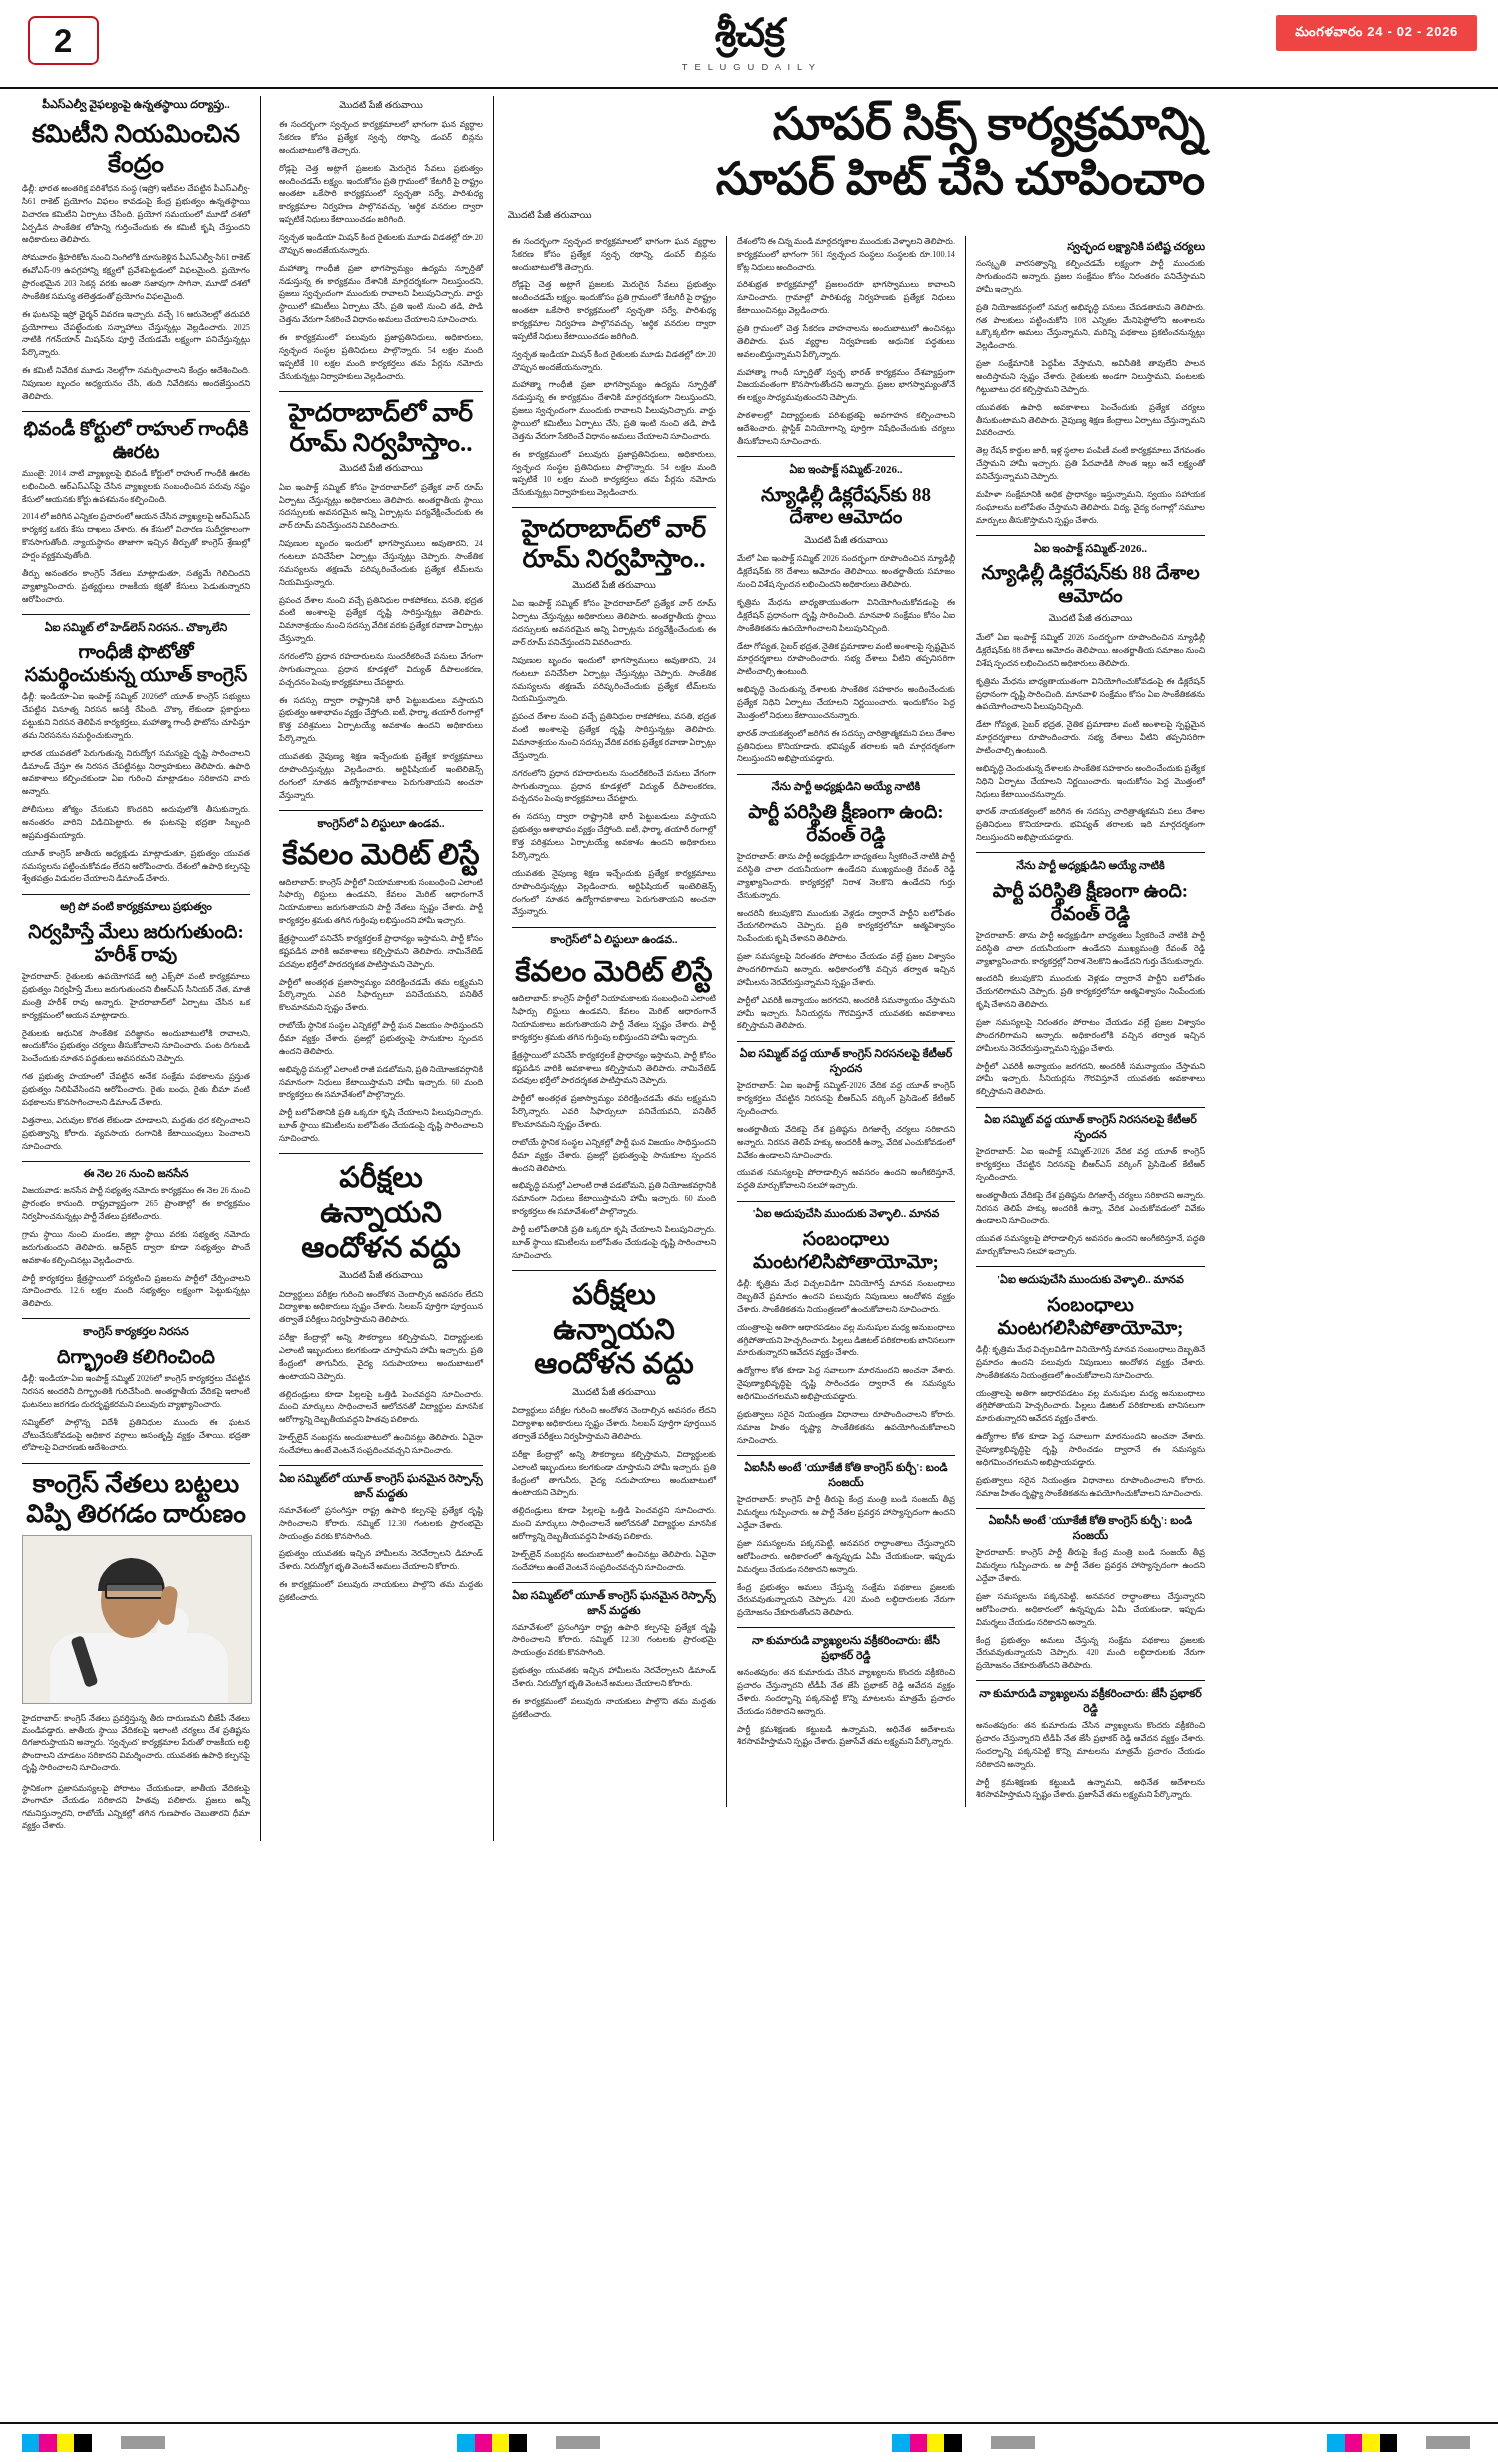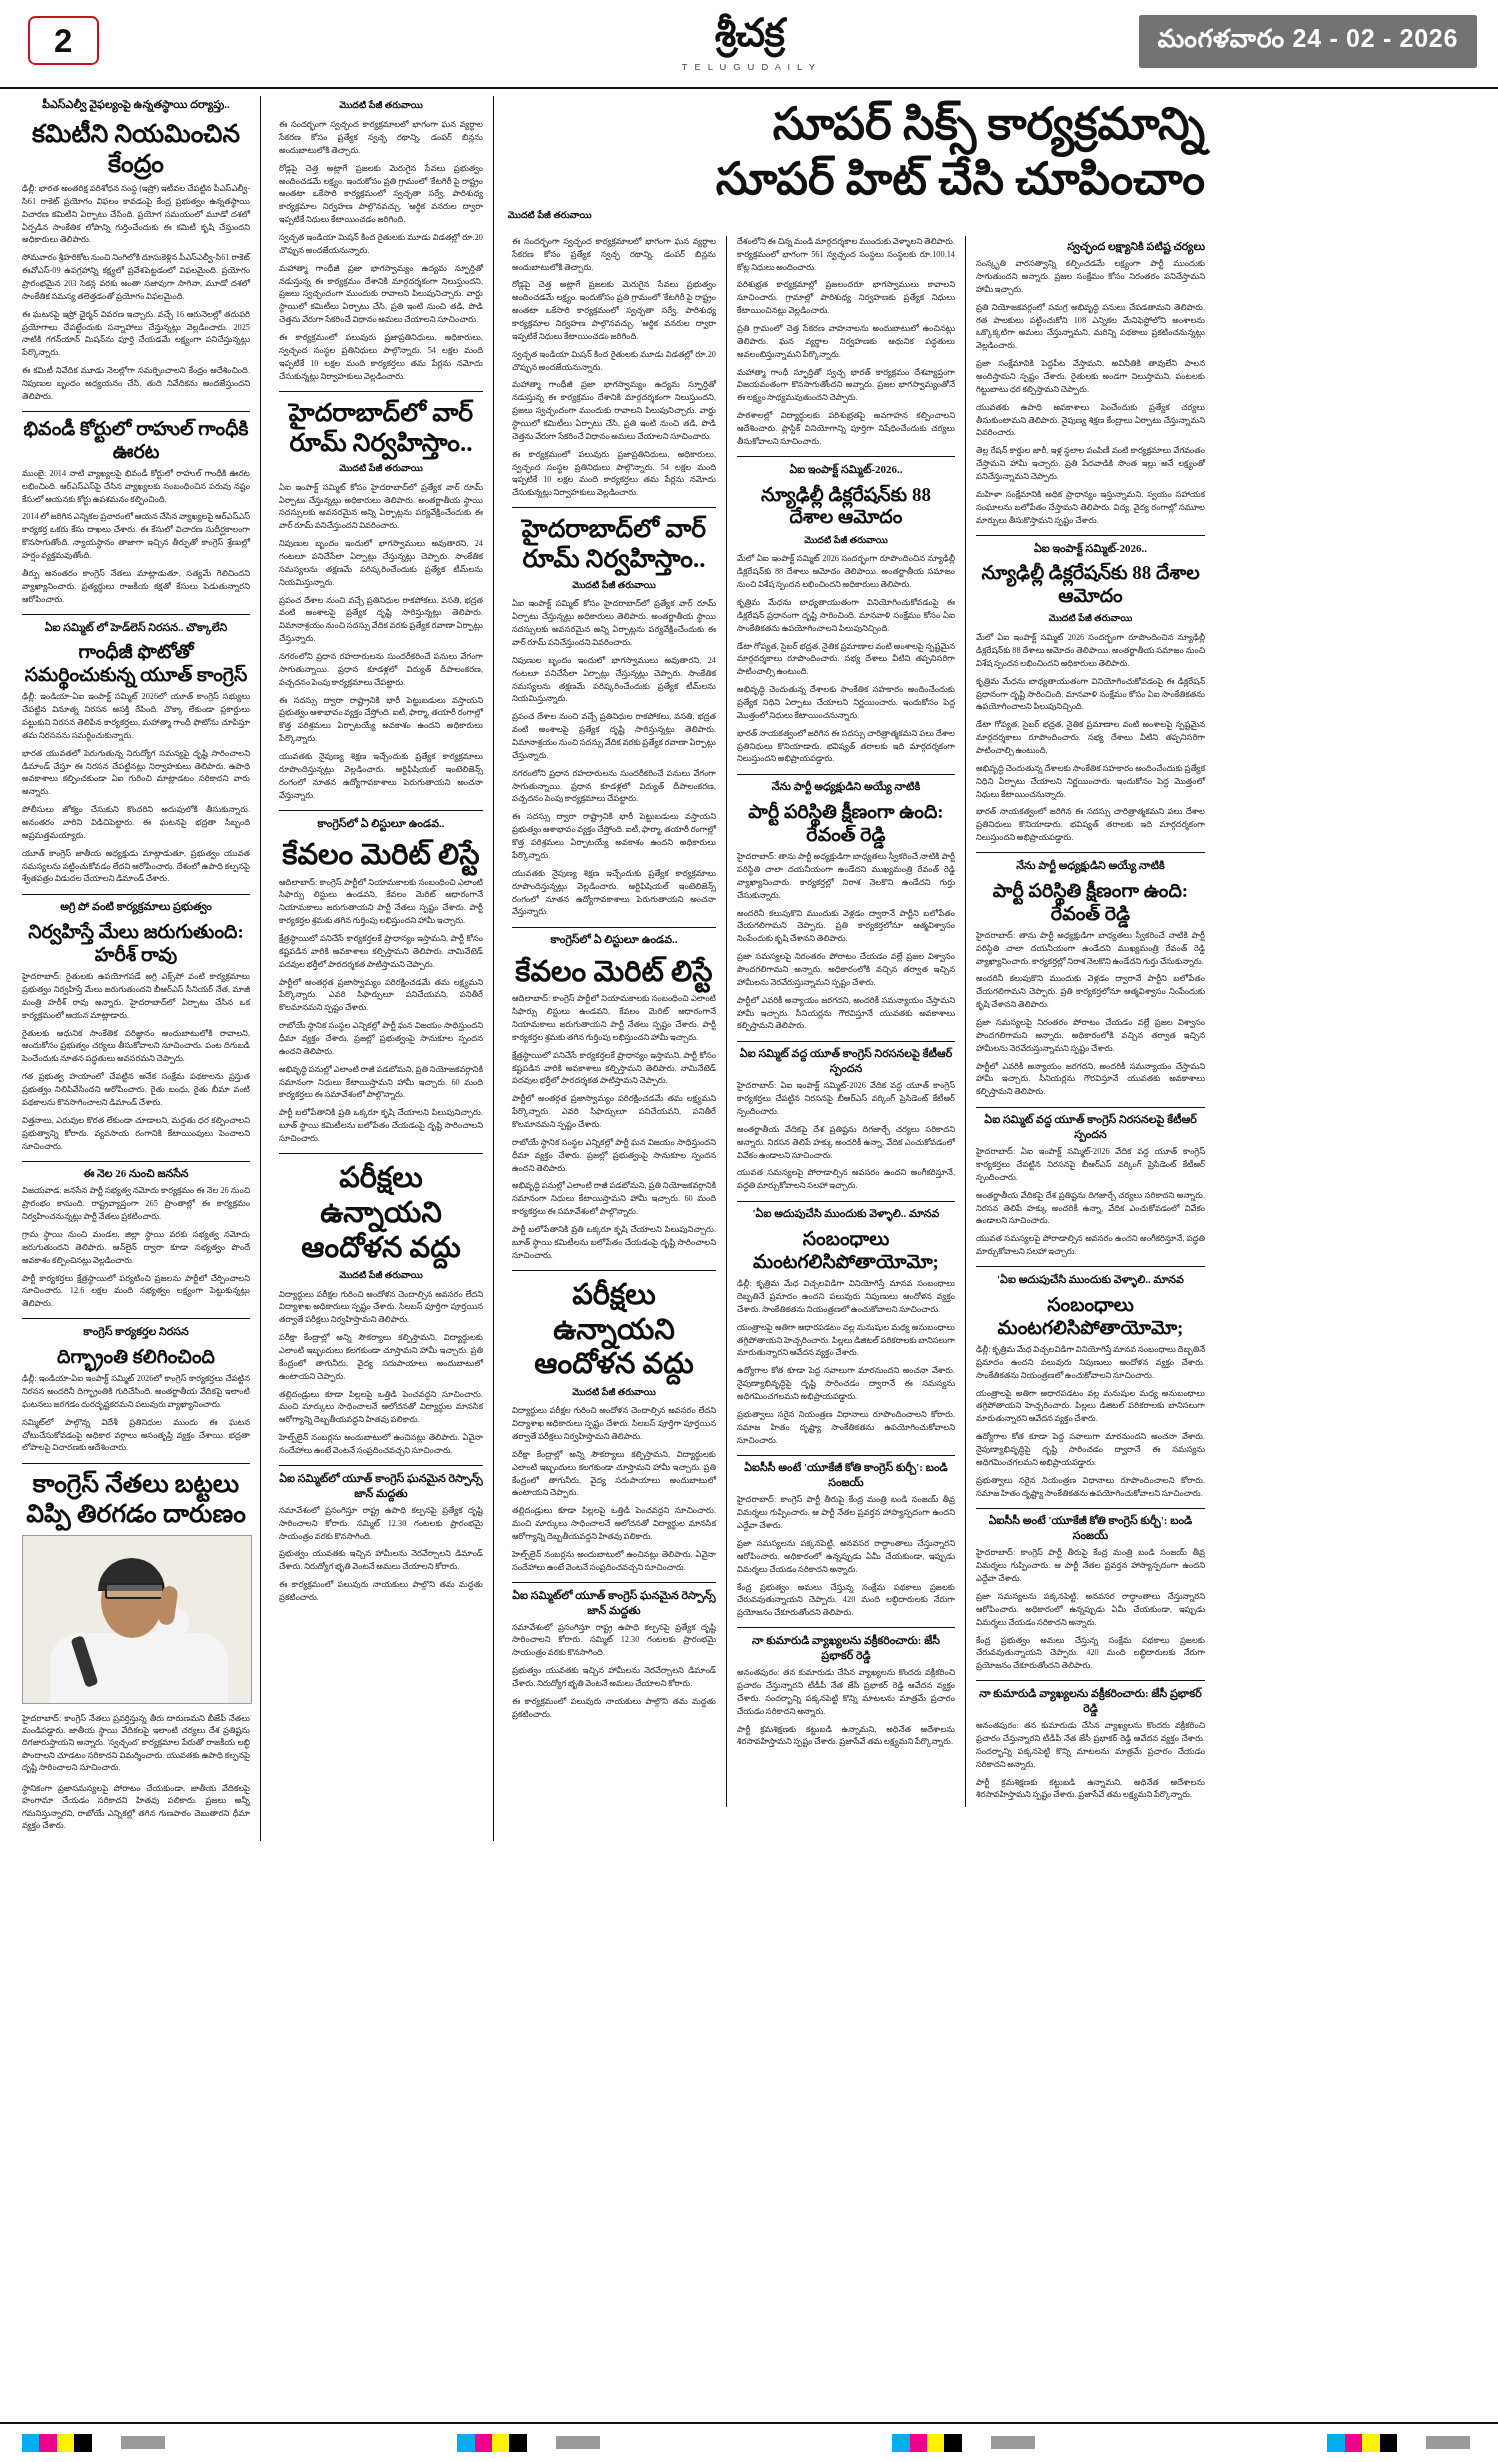--- a/index.html
+++ b/index.html
@@ -22,22 +22,22 @@
   .logo{
     position:absolute;left:50%;transform:translateX(-50%);top:10px;
     text-align:center;
   }
   .logo .big{
     font-family:"Liberation Serif", serif;font-size:39px;font-weight:bold;color:#111;
     letter-spacing:-0.7px;
   }
   .logo .sub{font-size:9.4px;color:#444;letter-spacing:2.2px;margin-top:-4.4px;}
   .datebar{
-    position:absolute;right:22px;top:14.5px;background:#737373;color:#fff;
-    font-size:25px;font-weight:bold;padding:9.4px 19px;border-radius:2.2px;
+    position:absolute;right:22px;top:14.5px;background:#ef4444;color:#fff;
+    font-size:13px;font-weight:bold;padding:9.4px 19px;border-radius:2.2px;
     letter-spacing:0.7px;
   }
   
   .content{
     display:flex;padding:7.3px 22px 0 22px;box-sizing:border-box;
     gap:8px;
   }
   .col{box-sizing:border-box;}
   .col.c1{width:239px;padding-right:10px;border-right:1.5px solid #111;}
   .col.c2{width:225px;padding:0 10px;border-right:1.5px solid #111;}
@@ -59,21 +59,21 @@
     margin:5.8px 0 4.4px 0;font-family:"Liberation Serif", serif;
     font-size:25px;line-height:1.2;text-align:center;color:#111;font-weight:bold;
   }
   h2.head.sm{font-size:19px;}
   h2.head.lg{font-size:29px;}
   h3.subhead{
     margin:4.4px 0 2.9px 0;font-size:11px;text-align:right;color:#111;font-weight:bold;
     font-family:"Liberation Serif", serif;
   }
   .contd{
-    font-size:9.4px;text-align:center;color:#111;margin:1.5px 0 5.8px 0;font-weight:bold;
+    font-size:9.4px;text-align:center;color:#111;margin:1.5px 0 5.8px 0;font-weight:normal;
   }
   p.body{
     margin:0 0 5px 0;font-size:8.3px;line-height:1.55;color:#1a1a1a;
     text-align:justify;font-family:"Liberation Serif", serif;
     word-spacing:-0.4px;
   }
   .rule{border-top:1.5px solid #111;margin:7.3px 0 5.8px 0;}
   .photo{
     width:100%;height:167px;background:linear-gradient(#d8d2c8,#bdb6aa);
     position:relative;overflow:hidden;margin:5.8px 0 4.4px 0;border:0.7px solid #999;

